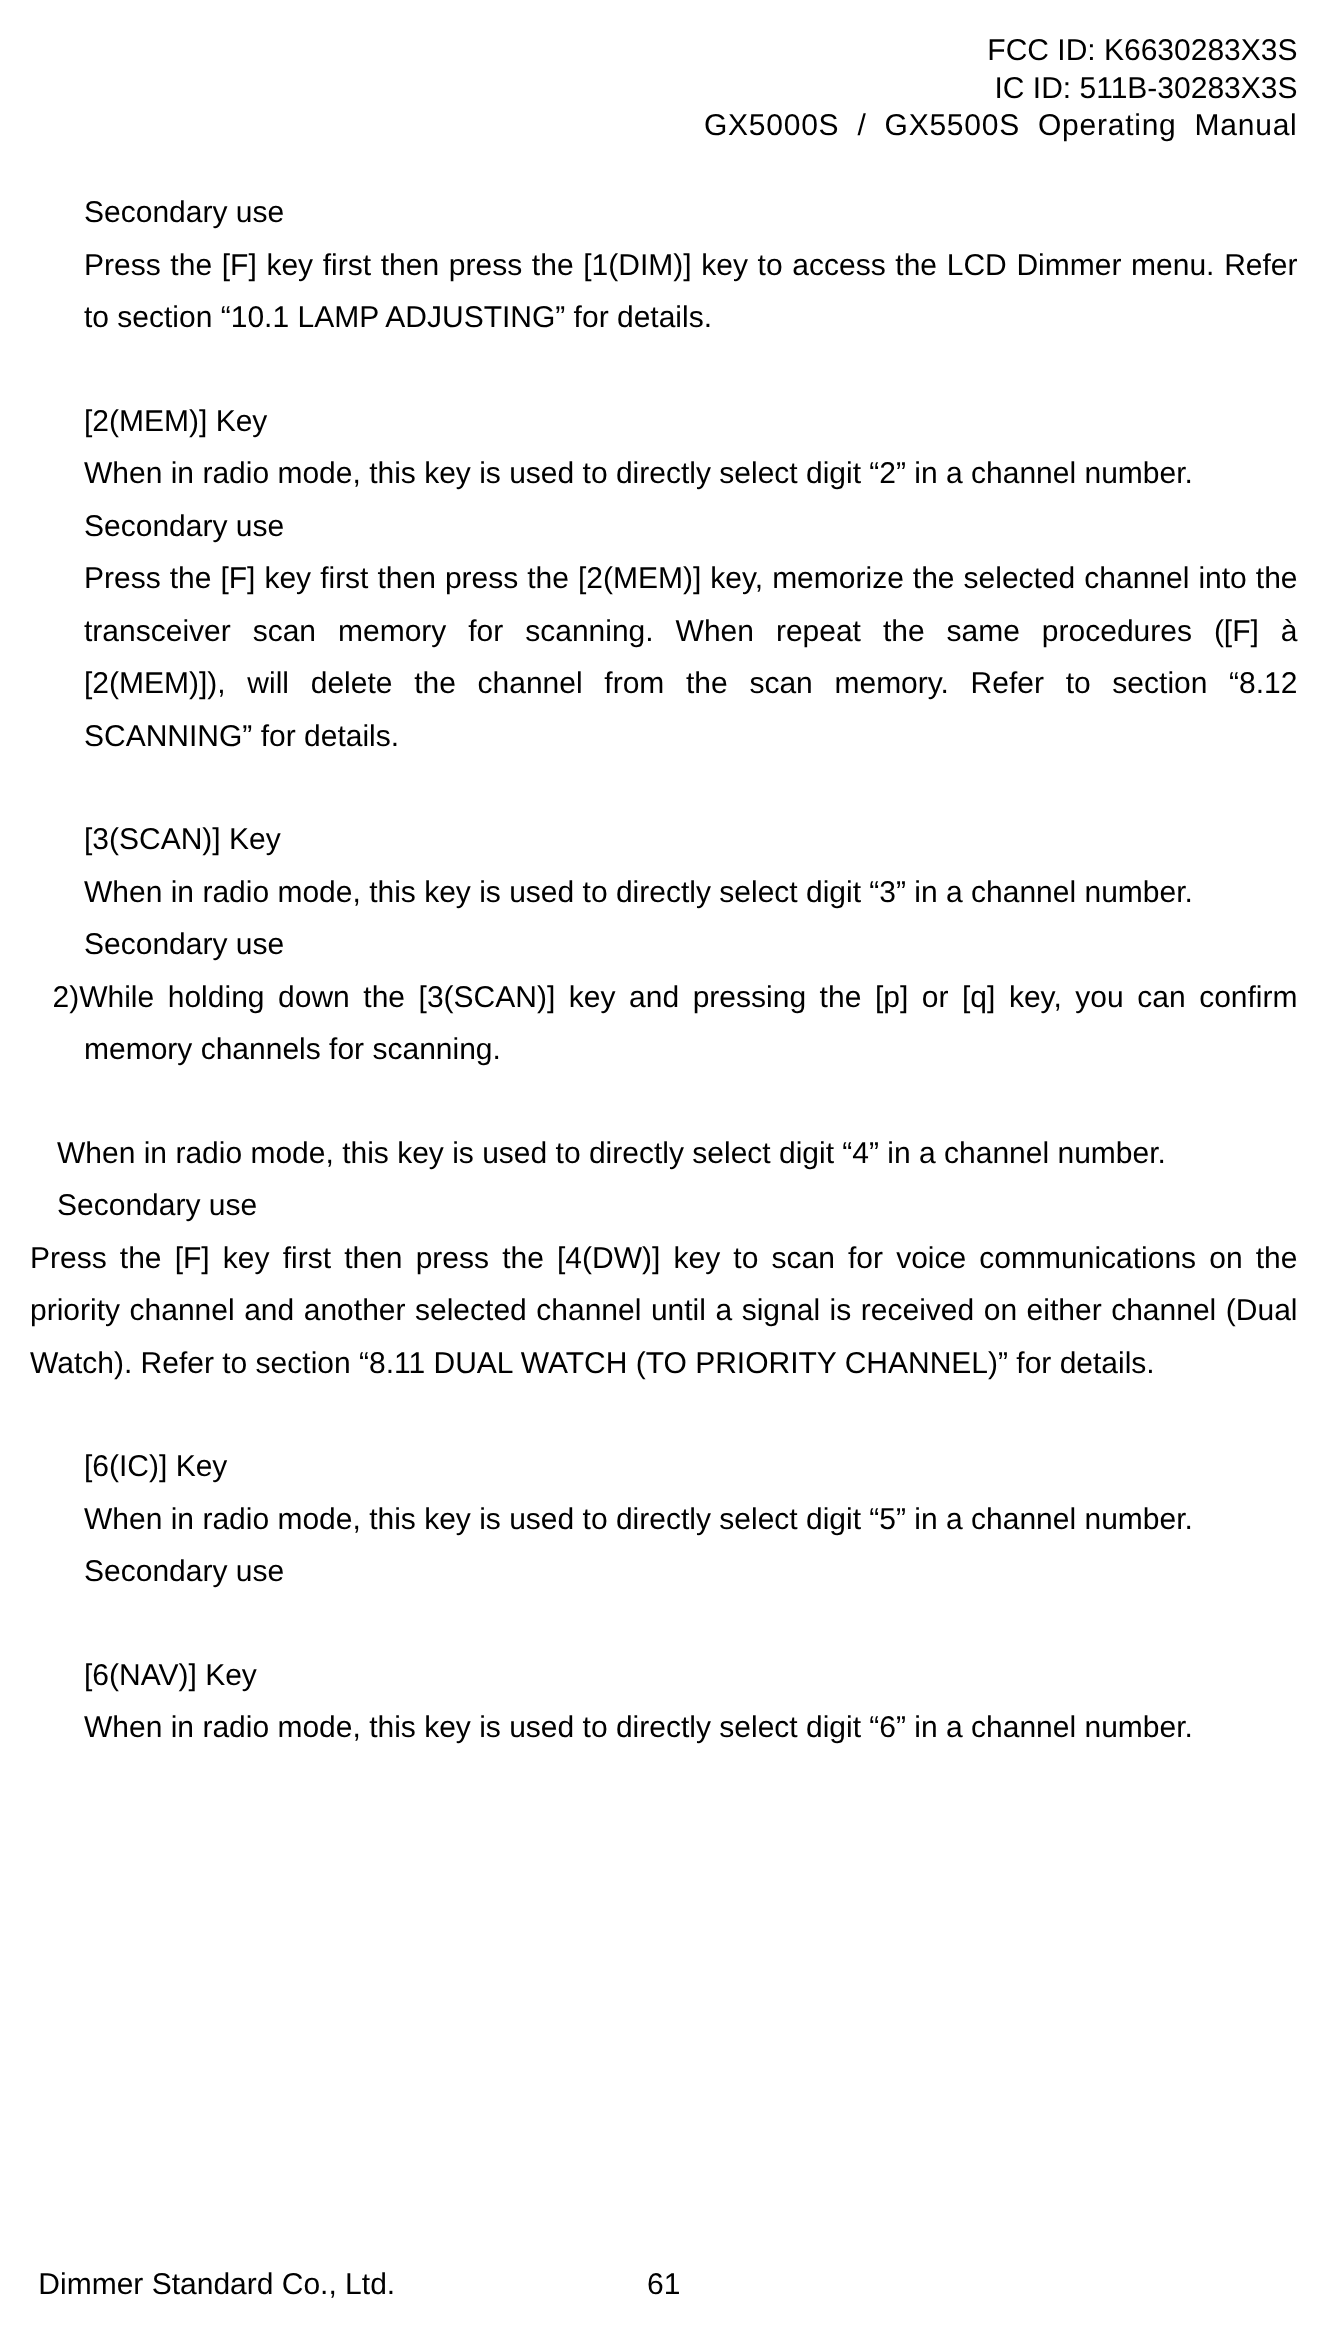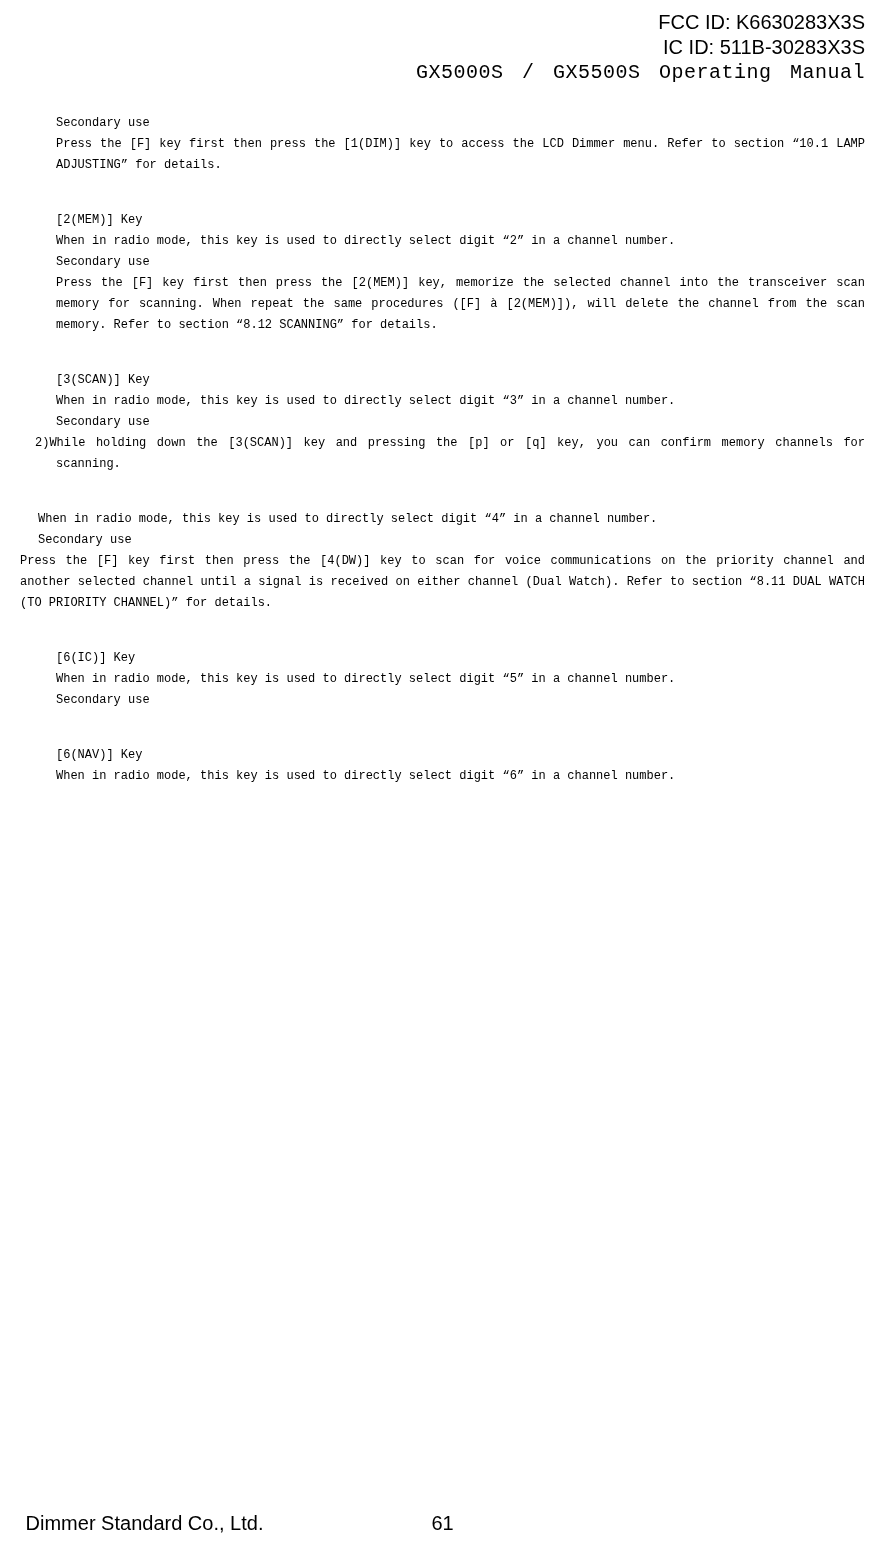--- a/index.html
+++ b/index.html
@@ -8,39 +8,37 @@
     width: 885px;
     background: #fff;
     font-family: Arial, Helvetica, sans-serif;
     color: #000;
   }
   .page {
     width: 885px;
     min-height: 1555px;
     box-sizing: border-box;
     position: relative;
-    padding: 10px 20px 60px 20px;
+    padding: 22px 20px 60px 20px;
   }
   .header {
     text-align: right;
     font-size: 20px;
     line-height: 1.25;
     margin-bottom: 28px;
   }
   .header .product-line {
     letter-spacing: 0.5px;
   }
   .header .spaced {
     word-spacing: 6px;
-    font-family: Liberation Mono, monospace;
   }
   .body {
-    font-size: 12px;
+    font-size: 20px;
     line-height: 1.75;
-    font-family: Liberation Mono, monospace;
   }
   .indent {
     padding-left: 36px;
   }
   .justify {
     text-align: justify;
   }
   .section-gap {
     height: 34px;
   }

